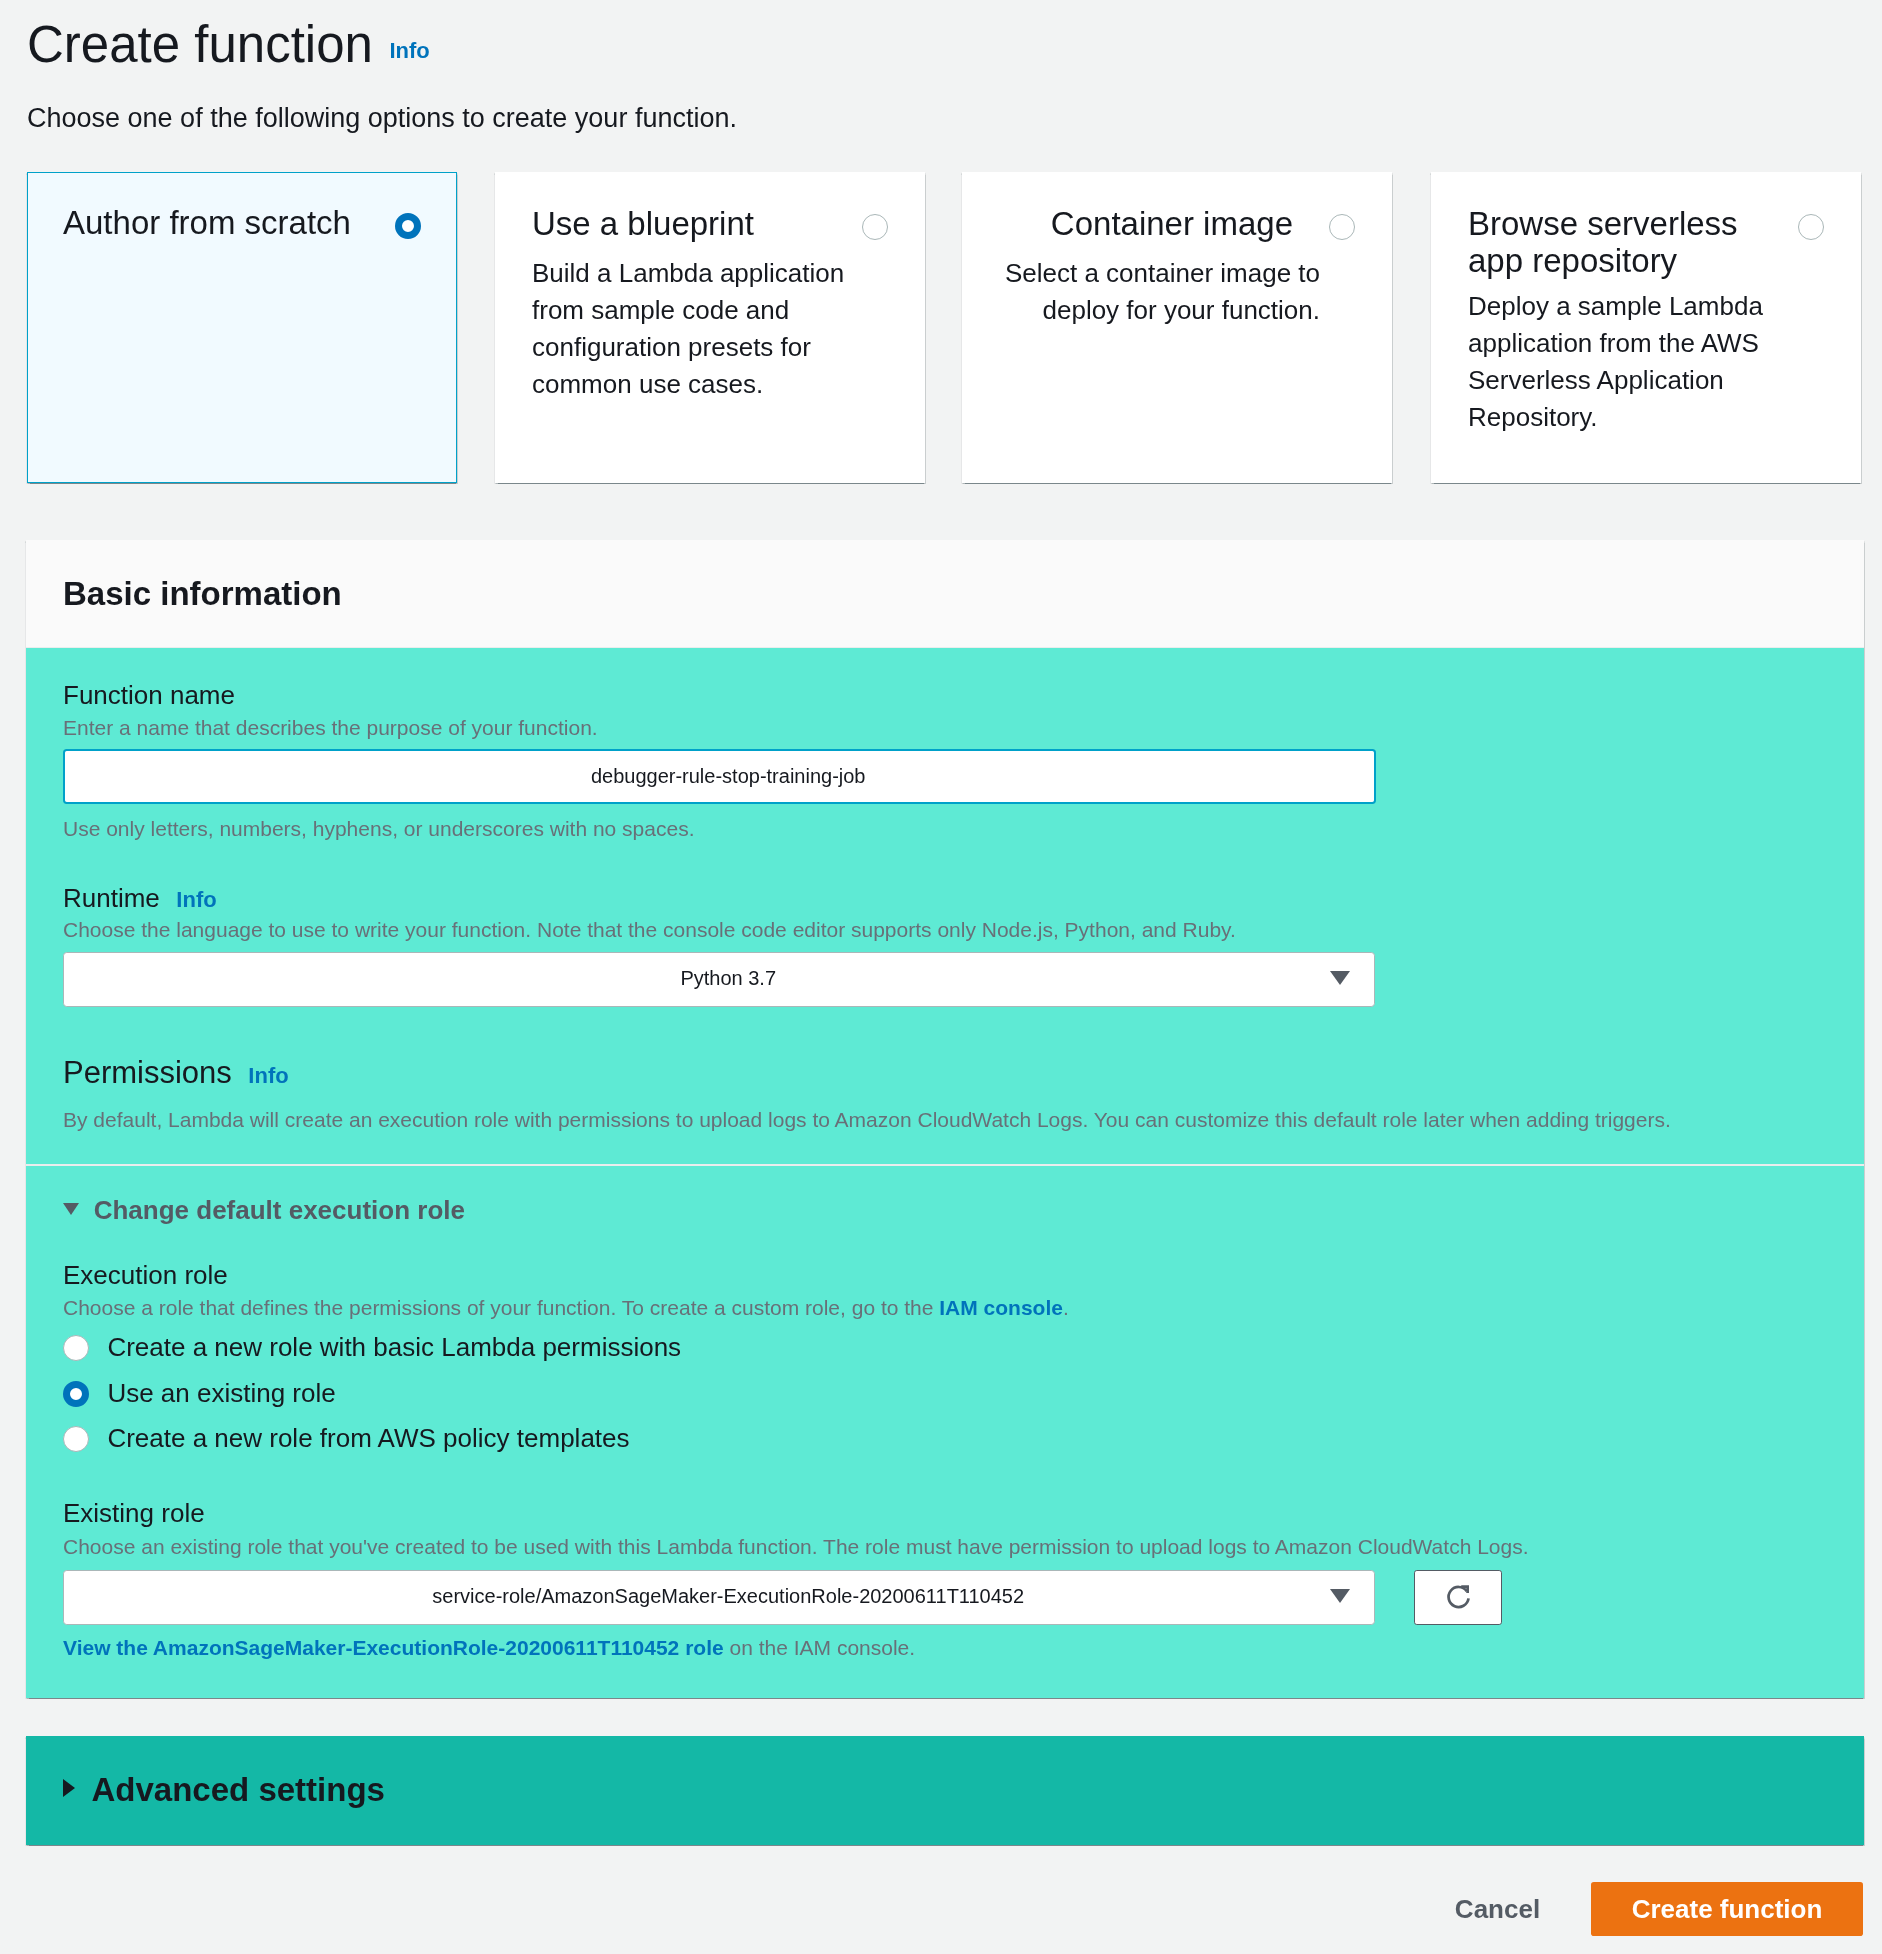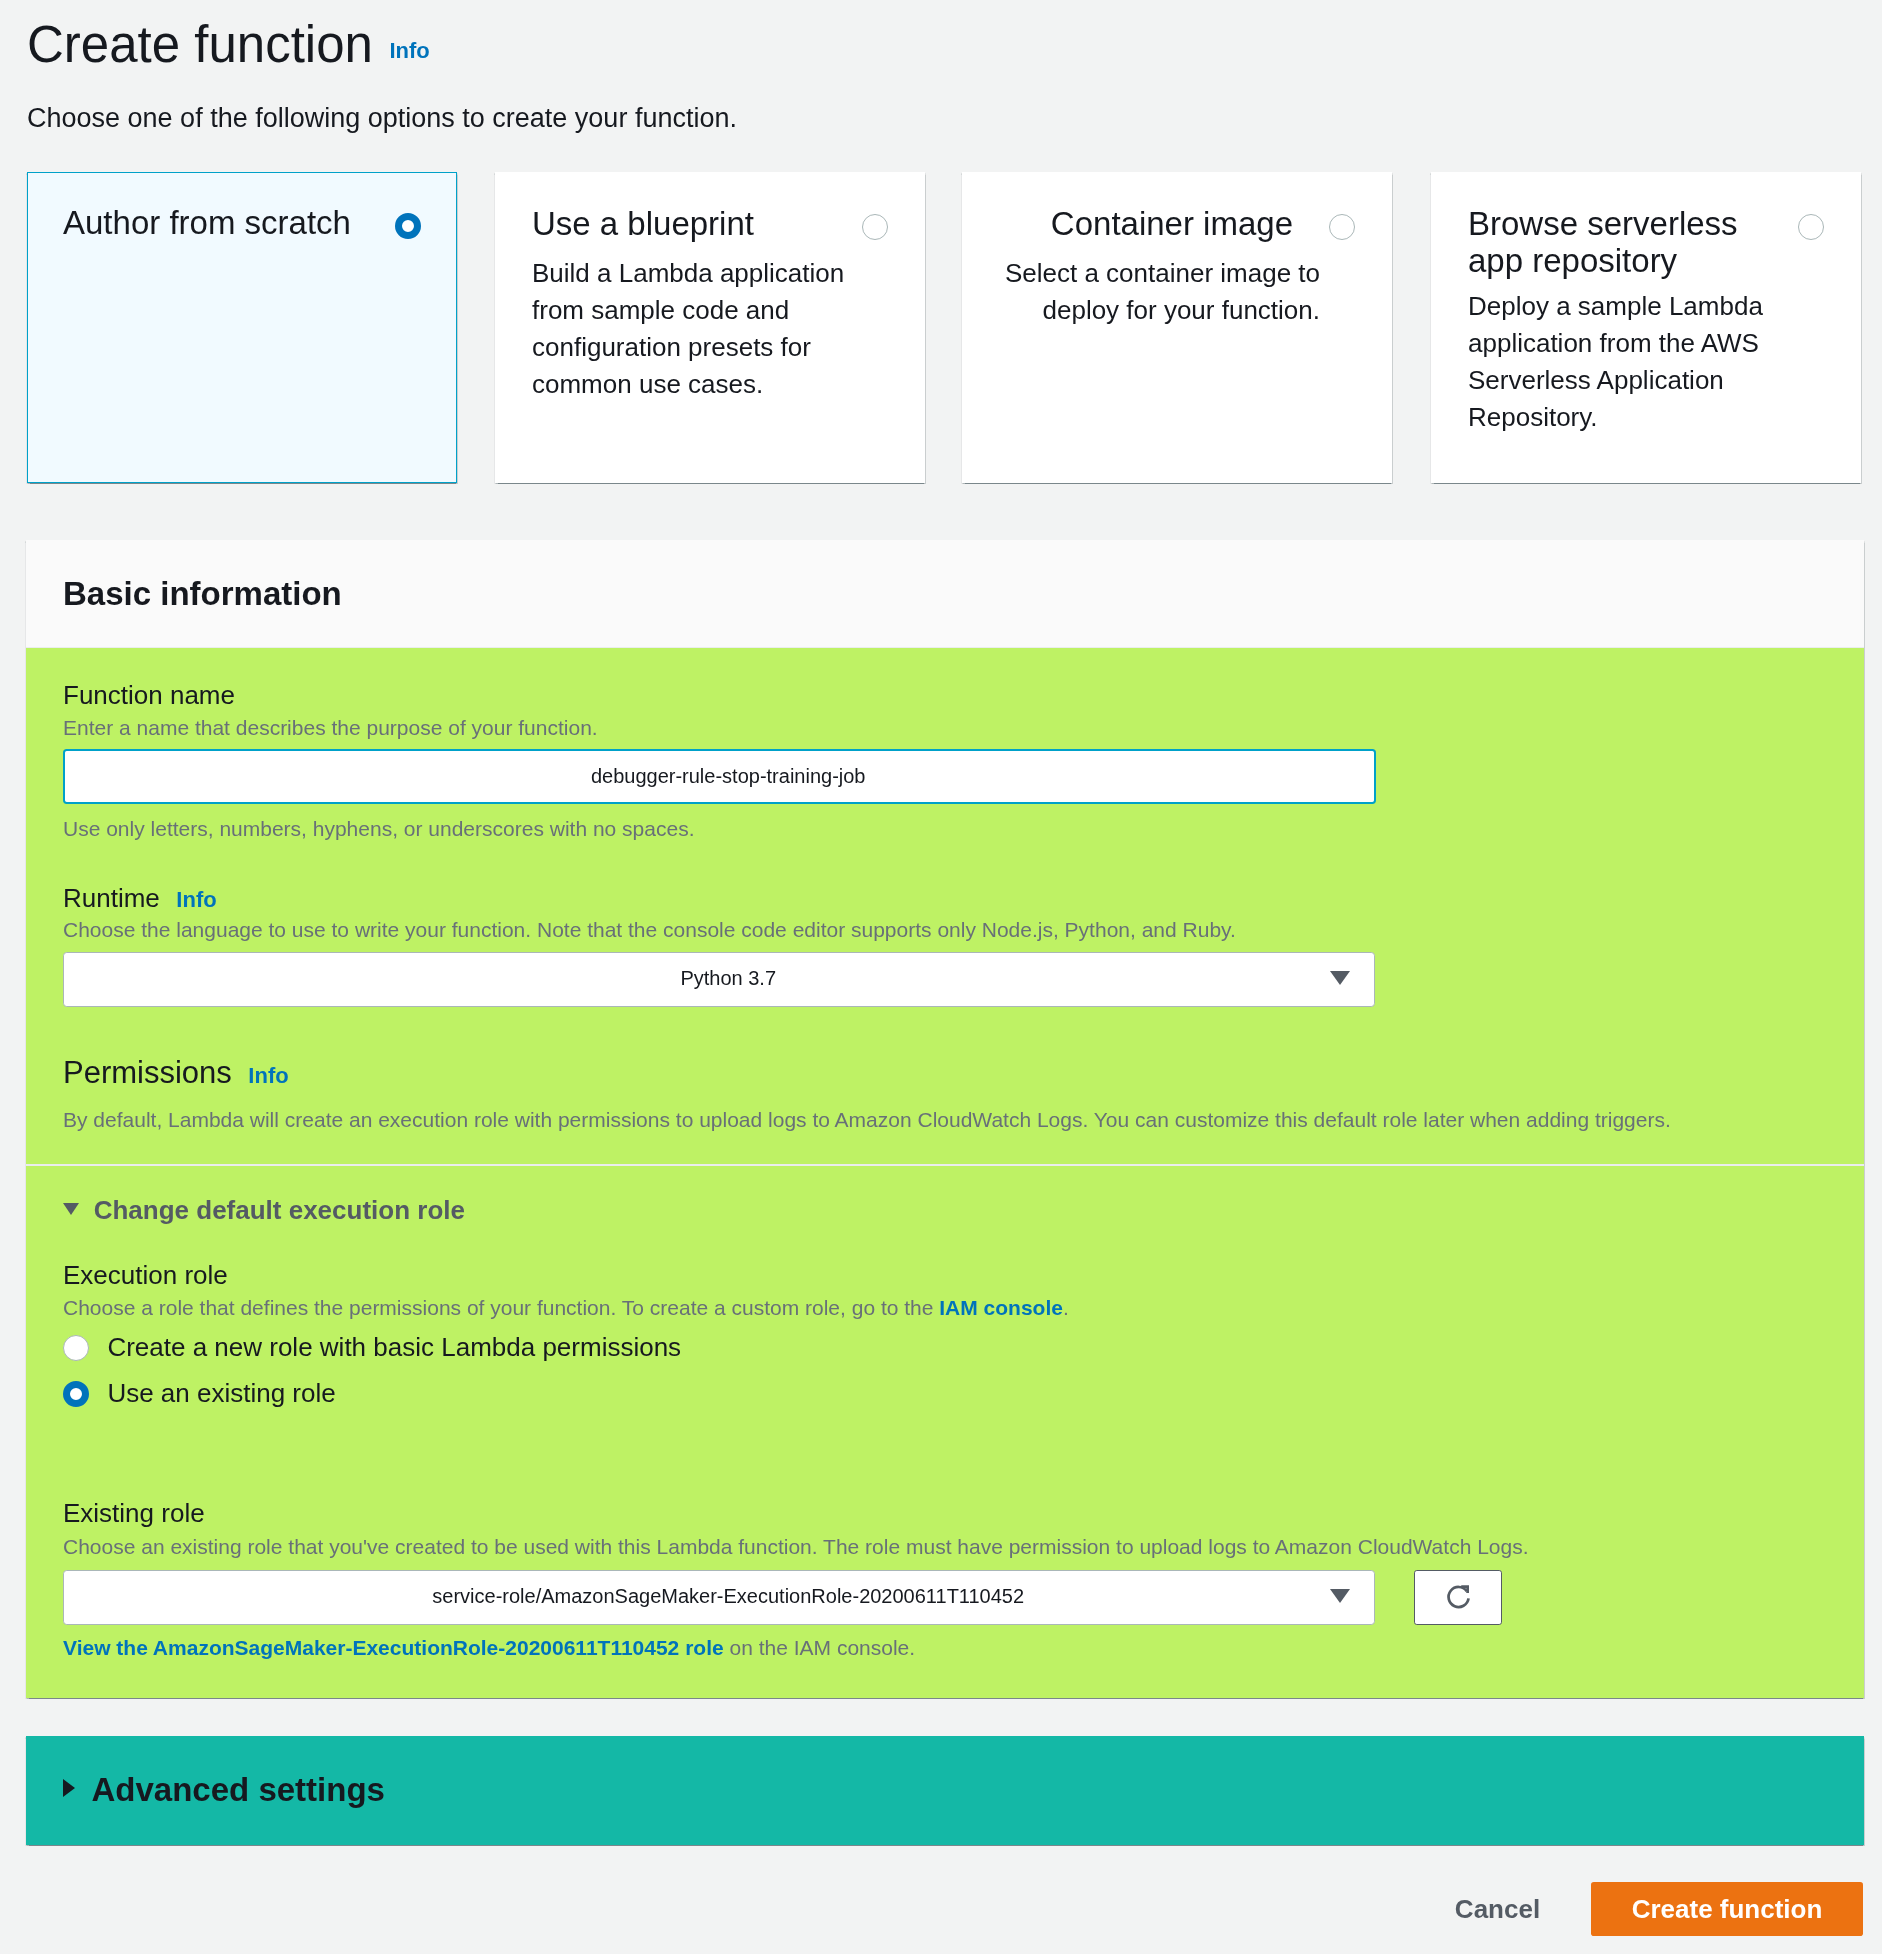--- a/index.html
+++ b/index.html
@@ -32,21 +32,21 @@
   .card.selected .radio { right: 35px; top: 40px; }
 
   .radio {
     width: 26px; height: 26px; border-radius: 50%;
     border: 1.8px solid #aab7b8; background: #fff; display: inline-block;
   }
   .radio.on { border: 7.3px solid #0073bb; background: #fff; }
 
   
   .panel {
-    position: absolute; left: 26px; width: 1838px; background: #bef264;
+    position: absolute; left: 26px; width: 1838px; background: #5eead4;
     box-shadow: 0 0.9px 0.9px 0 rgba(0,28,36,.3), 0.9px 0.9px 0.9px 0 rgba(0,28,36,.15), -0.9px 0.9px 0.9px 0 rgba(0,28,36,.15);
   }
   .panel-header {
     height: 108px; background: #fafafa; border-bottom: 1.8px solid #eaeded;
     padding: 34px 37px 0 37px;
   }
   .panel-header h2 { font-size: 33px; line-height: 40px; font-weight: bold; }
 
   .field-label { font-size: 26px; line-height: 31px; color: #16191f; white-space: nowrap; }
   .field-label .info { font-size: 22px; margin-left: 16.5px; }
@@ -159,20 +159,24 @@
   </div>
 
   <div class="radio-row" style="top:792px;">
     <span class="radio"></span>
     <span>Create a new role with basic Lambda permissions</span>
   </div>
   <div class="radio-row" style="top:838px;">
     <span class="radio on"></span>
     <span>Use an existing role</span>
   </div>
+  <div class="radio-row" style="top:883px;">
+    <span class="radio"></span>
+    <span>Create a new role from AWS policy templates</span>
+  </div>
 
   <div class="abs field-label" style="left:37px; top:958px;">Existing role</div>
   <div class="abs field-desc" style="left:37px; top:993px;">Choose an existing role that you've created to be used with this Lambda function. The role must have permission to upload logs to Amazon CloudWatch Logs.</div>
   <div class="input" style="top:1030px; width:1312px;">
     <span>service-role/AmazonSageMaker-ExecutionRole-20200611T110452</span>
     <span class="select-arrow"></span>
   </div>
   <div class="refresh-btn" style="top:1030px;">
     <svg width="31" height="31" viewBox="0 0 34 34">
       <path d="M26 10 A11 11 0 1 0 28 18" fill="none" stroke="#545b64" stroke-width="3"></path>

